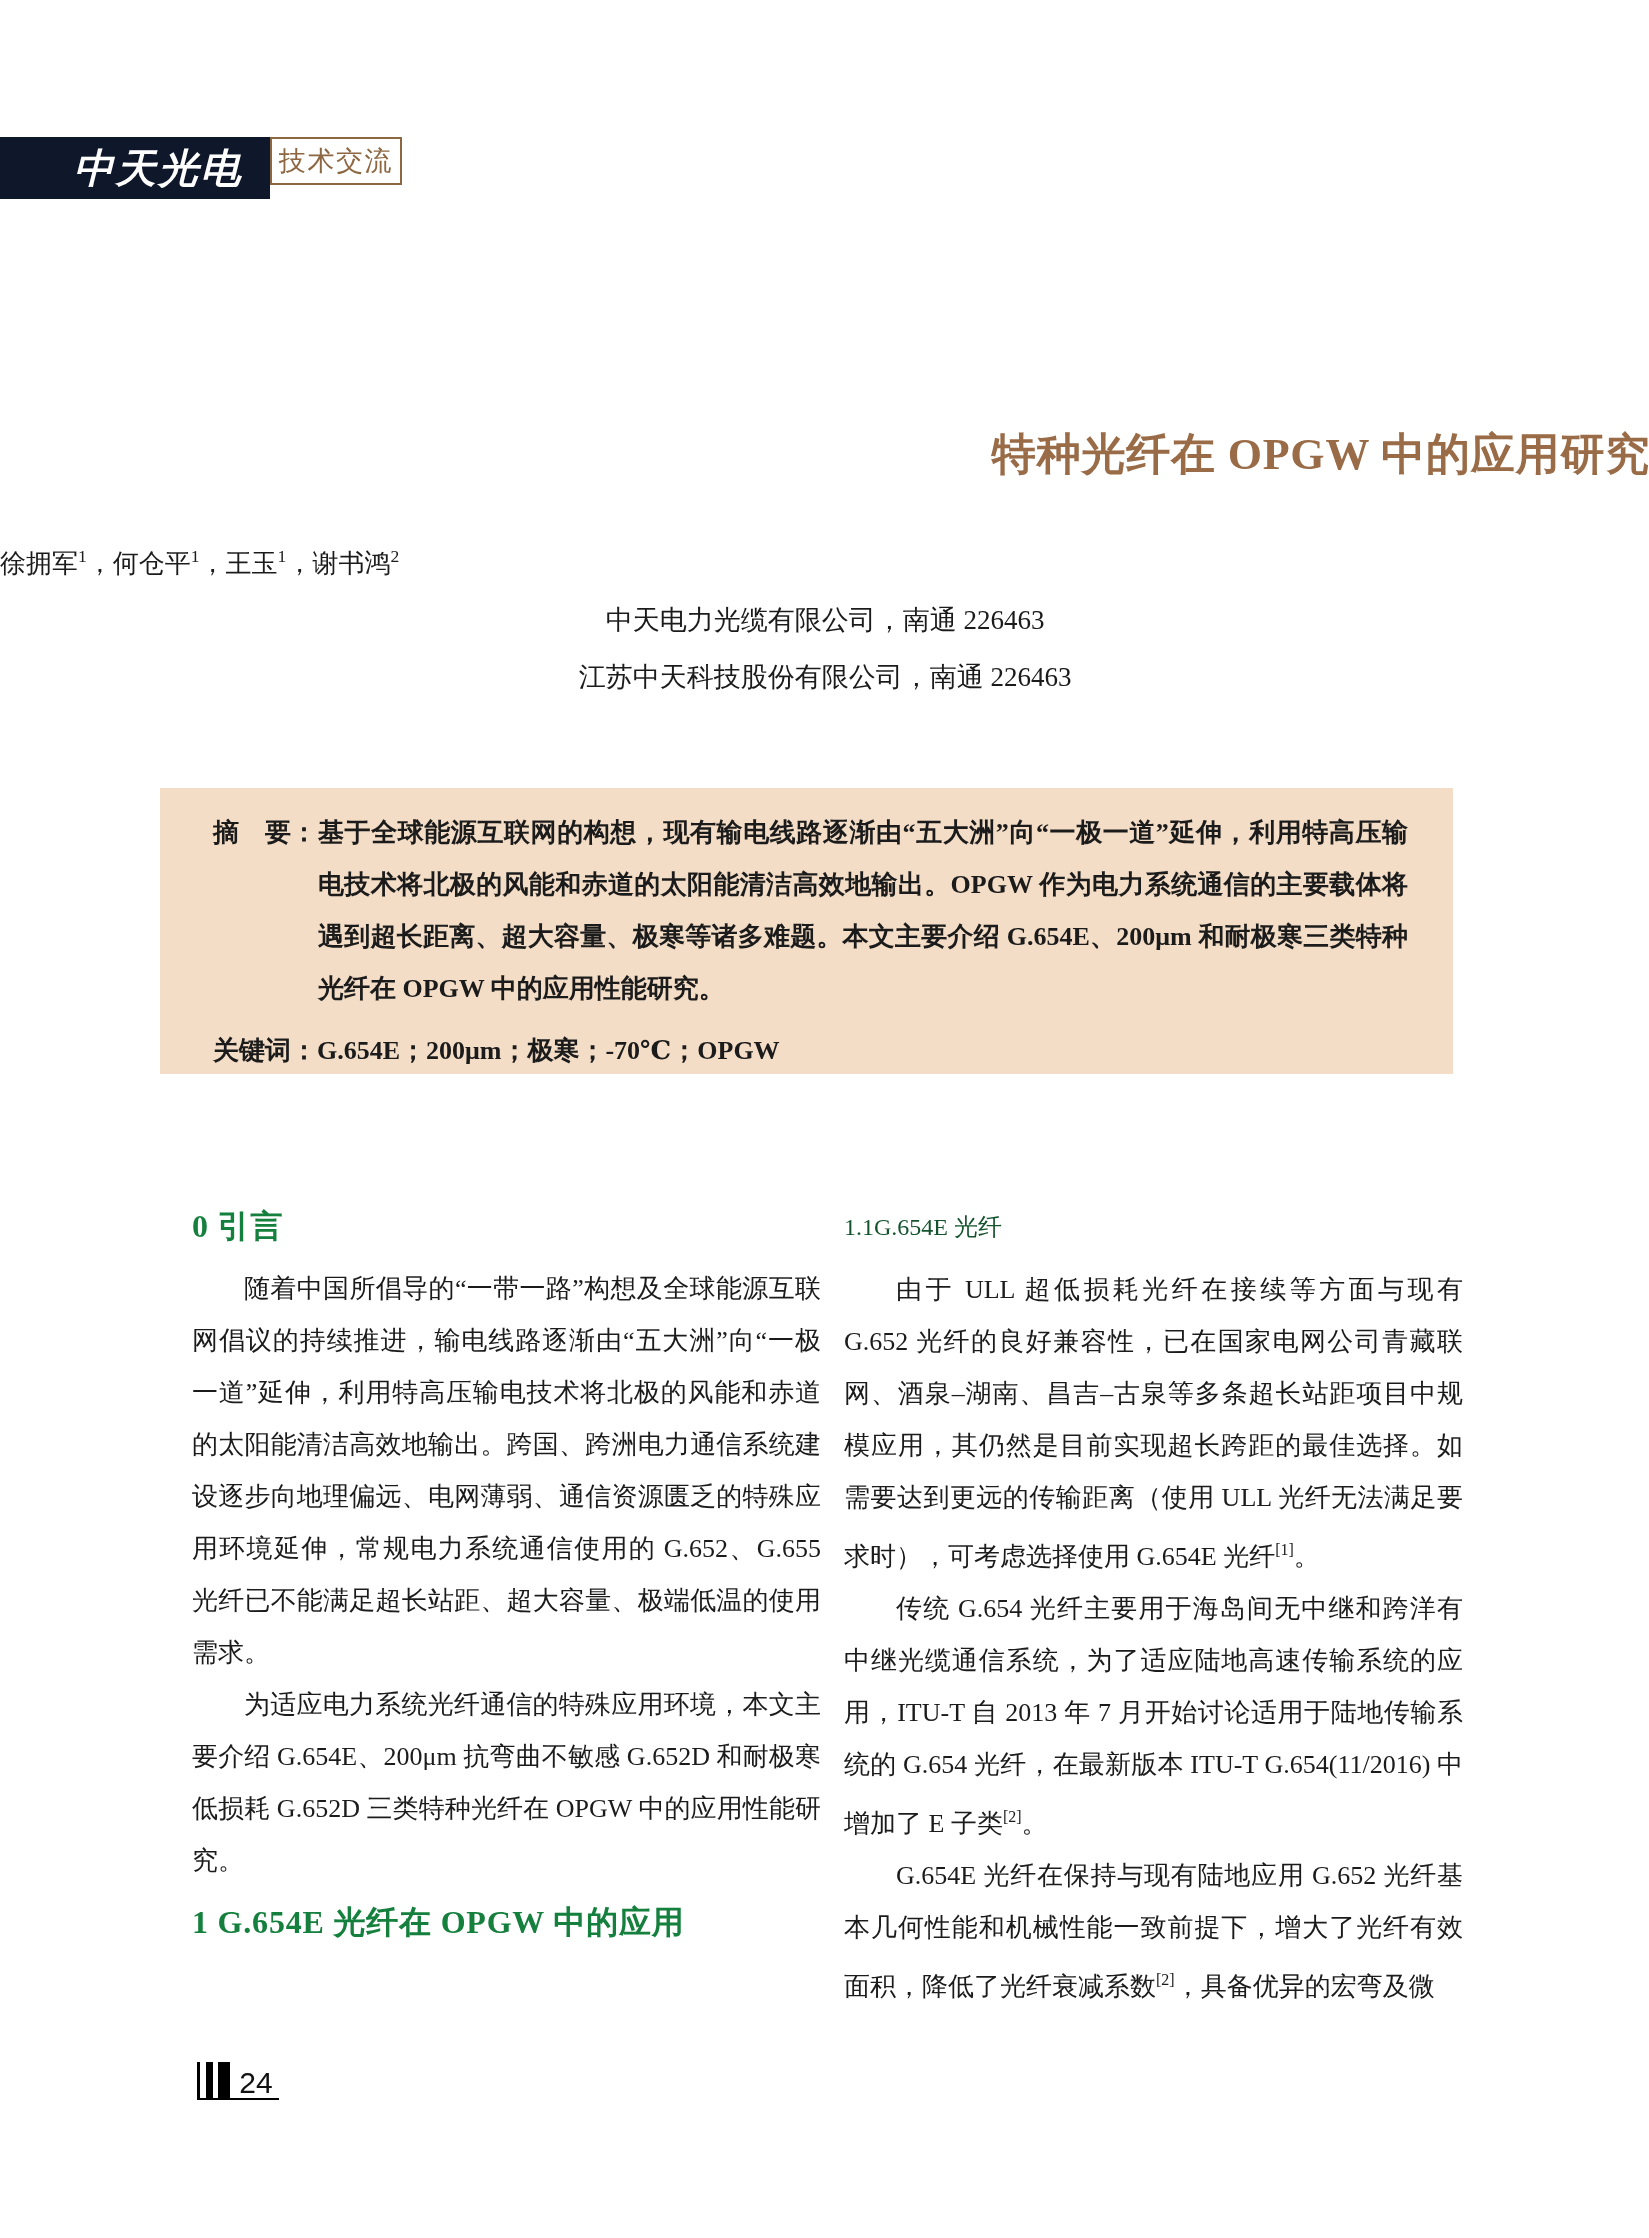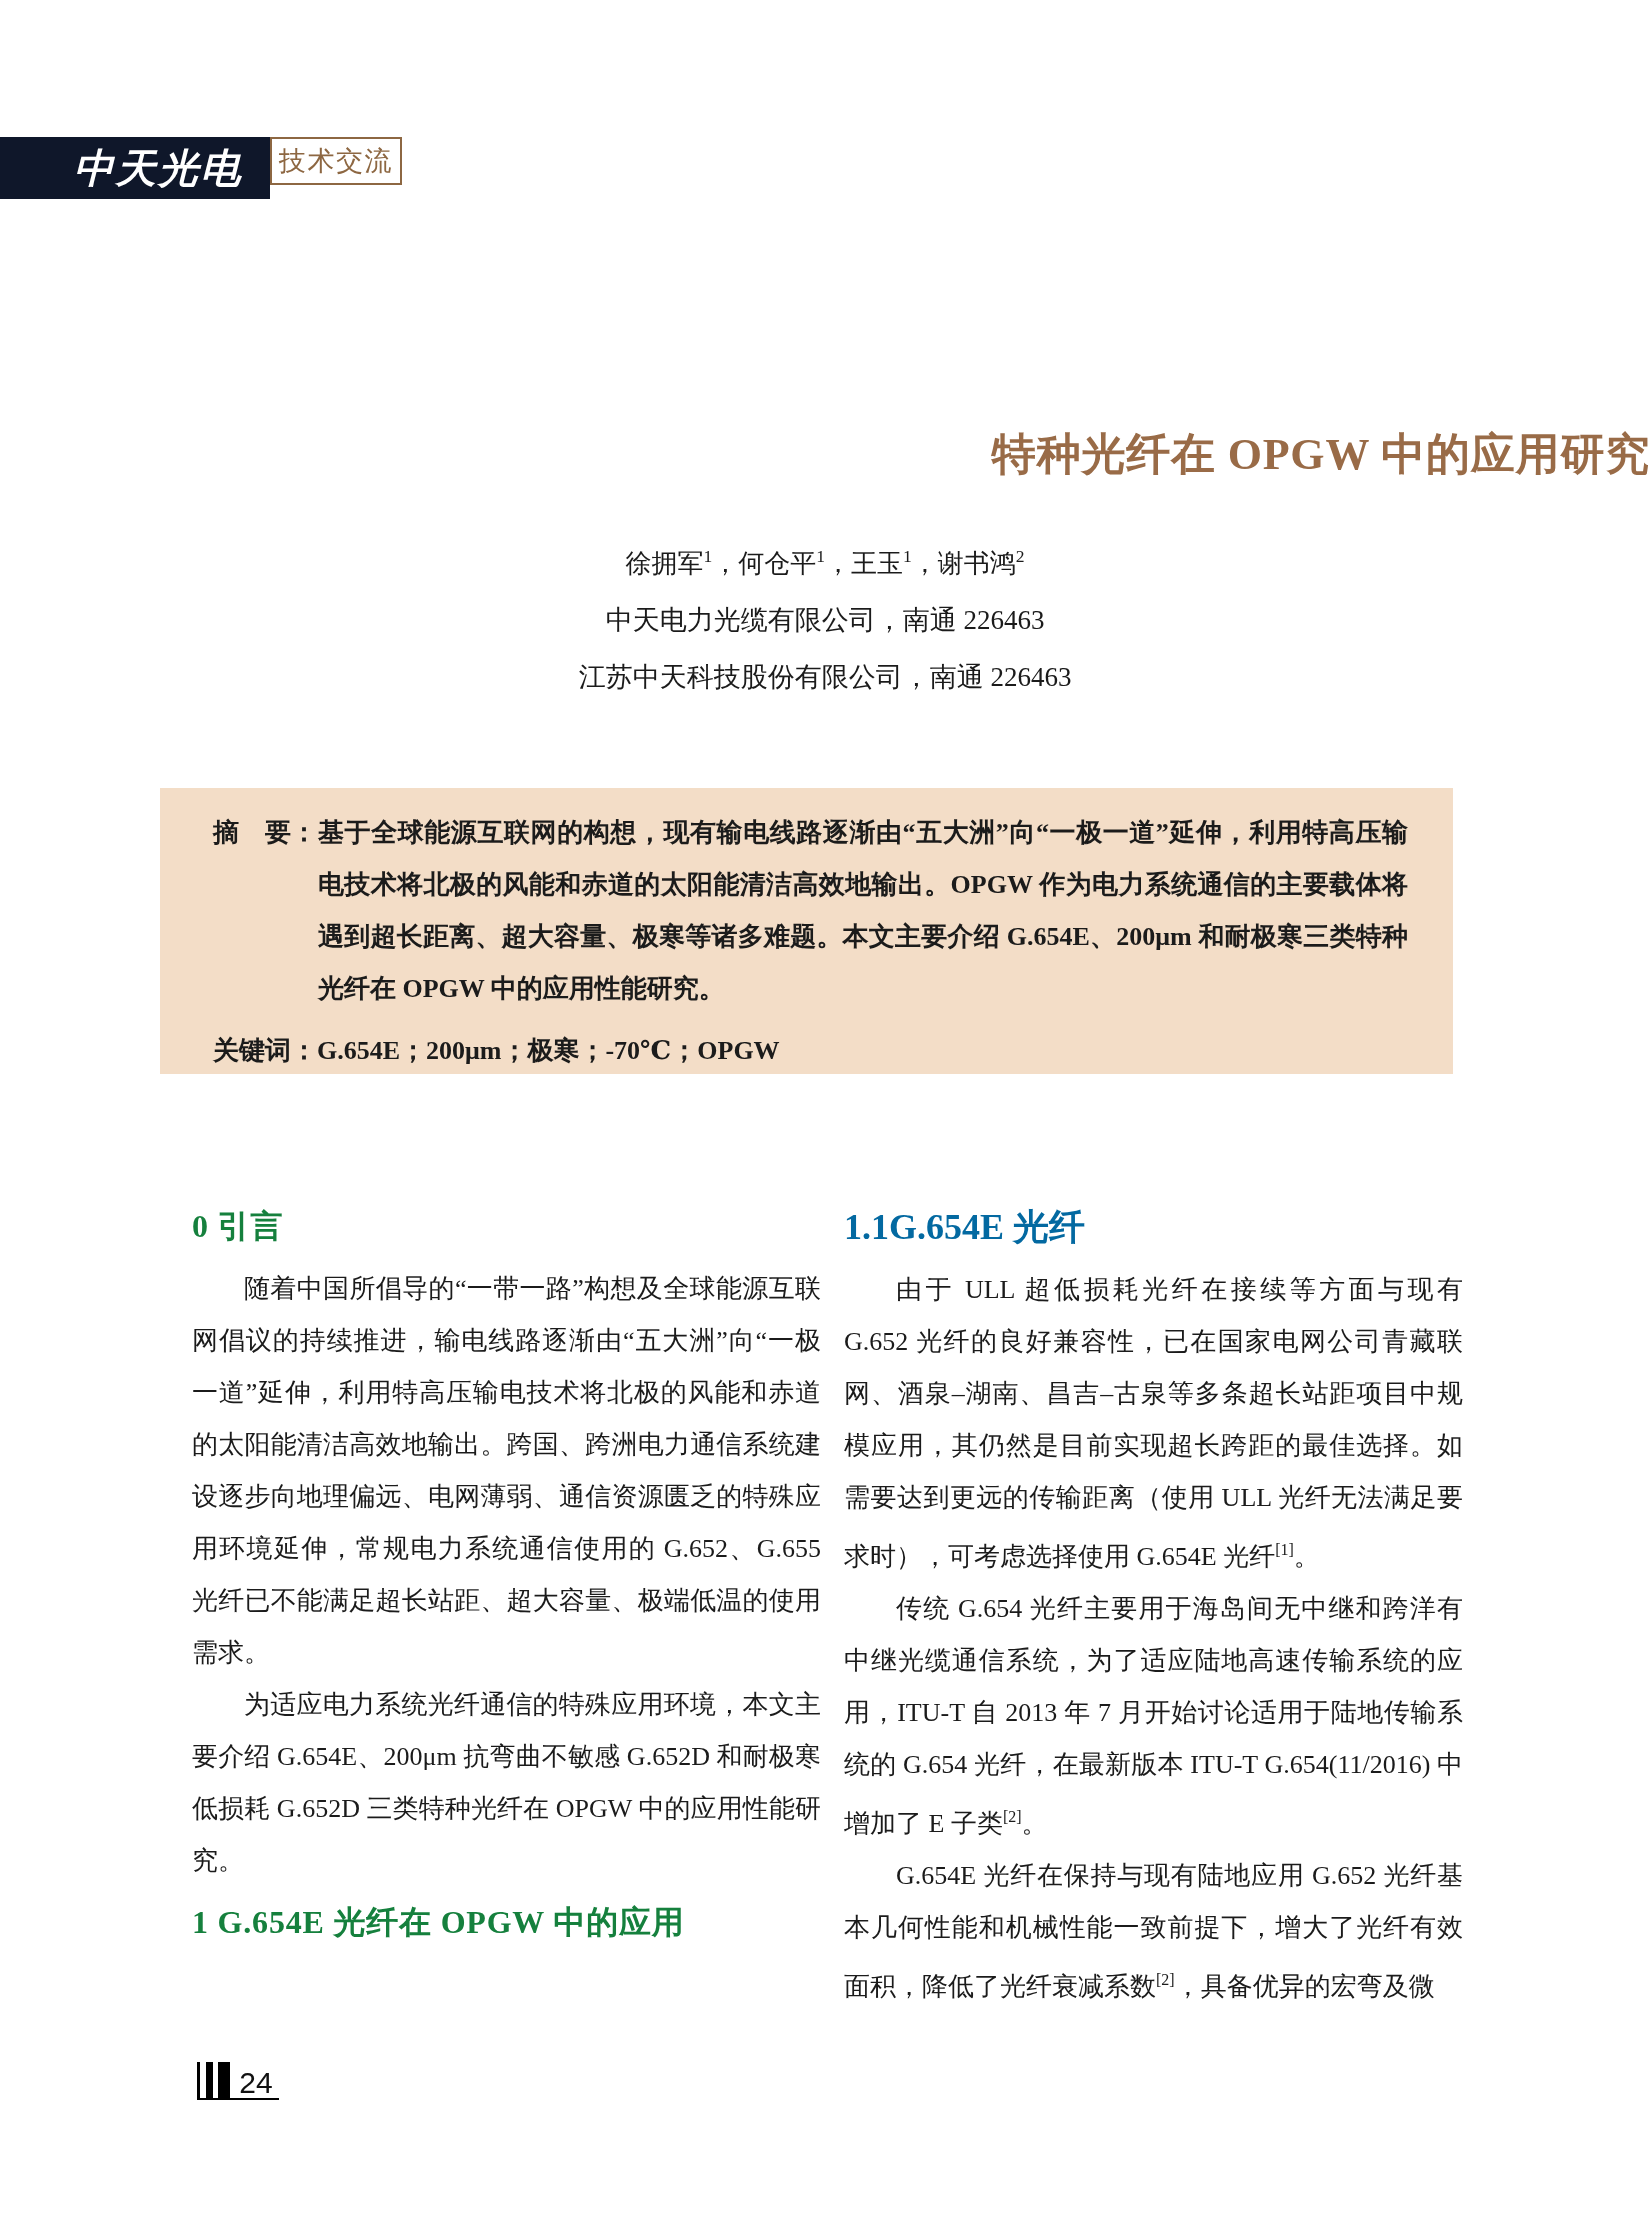--- a/index.html
+++ b/index.html
@@ -13,39 +13,39 @@
     display:flex;align-items:center;justify-content:flex-end;padding-right:27px;box-sizing:border-box;}
   .brand-logo{color:#ffffff;font-size:40px;font-weight:bold;font-style:italic;letter-spacing:2.4px;
     font-family:"DejaVu Serif",serif;white-space:nowrap;}
   .tech-box{position:absolute;left:270px;top:137px;width:132px;height:48px;background:#ffffff;
     border:2.4px solid #8d6742;box-sizing:border-box;display:flex;align-items:center;justify-content:center;}
   .tech-label{color:#8d6742;font-size:27px;letter-spacing:1.6px;
     font-family:"Liberation Sans","DejaVu Sans",sans-serif;white-space:nowrap;}
   
   .title{position:absolute;left:0;top:425px;width:100%;text-align:right;
     font-size:44px;font-weight:bold;color:#996b47;letter-spacing:0.8px;}
-  .authors{position:absolute;left:0;top:546px;width:100%;text-align:center;font-size:26px;}
+  .authors{position:absolute;left:0;top:546px;width:100%;text-align:left;font-size:26px;}
   .authors sup{font-size:17.6px;}
   .affil{position:absolute;left:0;width:100%;text-align:center;font-size:27px;}
   .affil.a1{top:602px;}
   .affil.a2{top:659px;}
   
   .abstract{position:absolute;left:160px;top:788px;width:1293px;height:286px;background:#f3ddc7;
     box-sizing:border-box;padding:19px 45px 0 53px;font-size:26px;line-height:52px;}
   .abstract-body{position:relative;font-weight:bold;}
   .abstract-label{position:absolute;left:0;top:0;white-space:nowrap;}
   .abstract-text{margin-left:105px;text-align:justify;}
   .keywords{margin-top:10.4px;white-space:nowrap;}
   
   .col{position:absolute;top:1207px;}
   .col-left{left:192px;width:629px;}
   .col-right{left:844px;width:619px;}
   .section-h{font-size:32px;color:#15803d;font-weight:bold;margin:0 0 17.6px 0;line-height:38px;letter-spacing:0.8px;}
   .section-h.second{margin:16px 0 0 0;}
-  .sub-h{font-size:36px;font-weight:bold;margin:3.2px 0 19px 0;line-height:35px;color:#0369a1;}
+  .sub-h{font-size:24px;font-weight:normal;margin:3.2px 0 19px 0;line-height:35px;color:#14532d;}
   .col p{margin:0;font-size:26px;line-height:52px;text-align:justify;text-indent:2em;}
   .col p sup{font-size:16px;}
   
   .page-num-block{position:absolute;left:197px;top:2062px;height:38px;display:flex;align-items:flex-end;}
   .pbar{background:#000;height:38px;}
   .pbar.b1{width:3.2px;margin-right:5.6px;}
   .pbar.b2{width:7.2px;margin-right:4.8px;}
   .pbar.b3{width:12px;margin-right:9.6px;}
   .pnum{font-size:30px;line-height:1;padding-bottom:1.6px;
     font-family:"Liberation Sans","DejaVu Sans",sans-serif;color:#111;}

